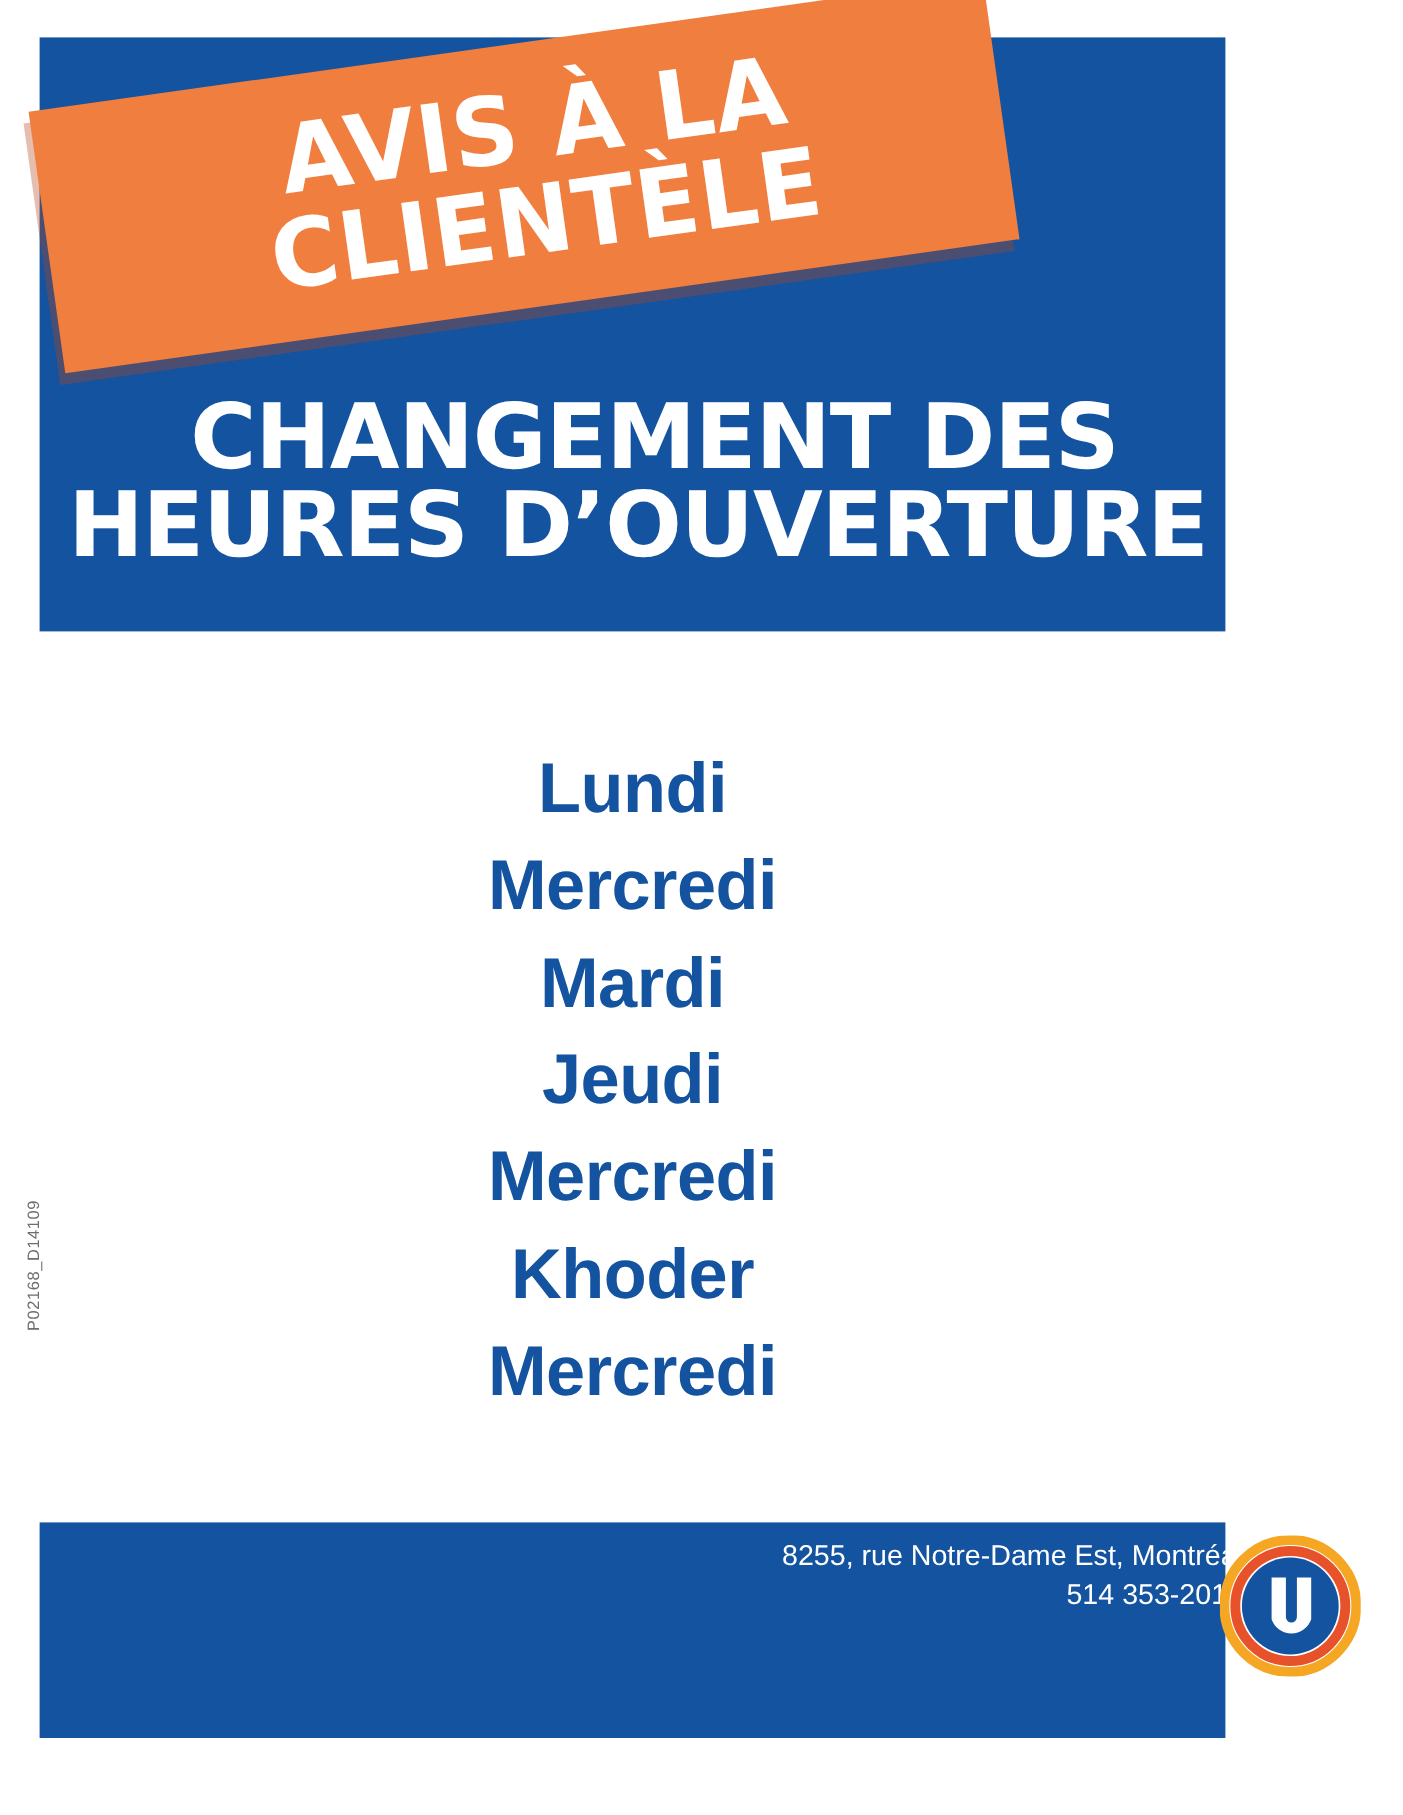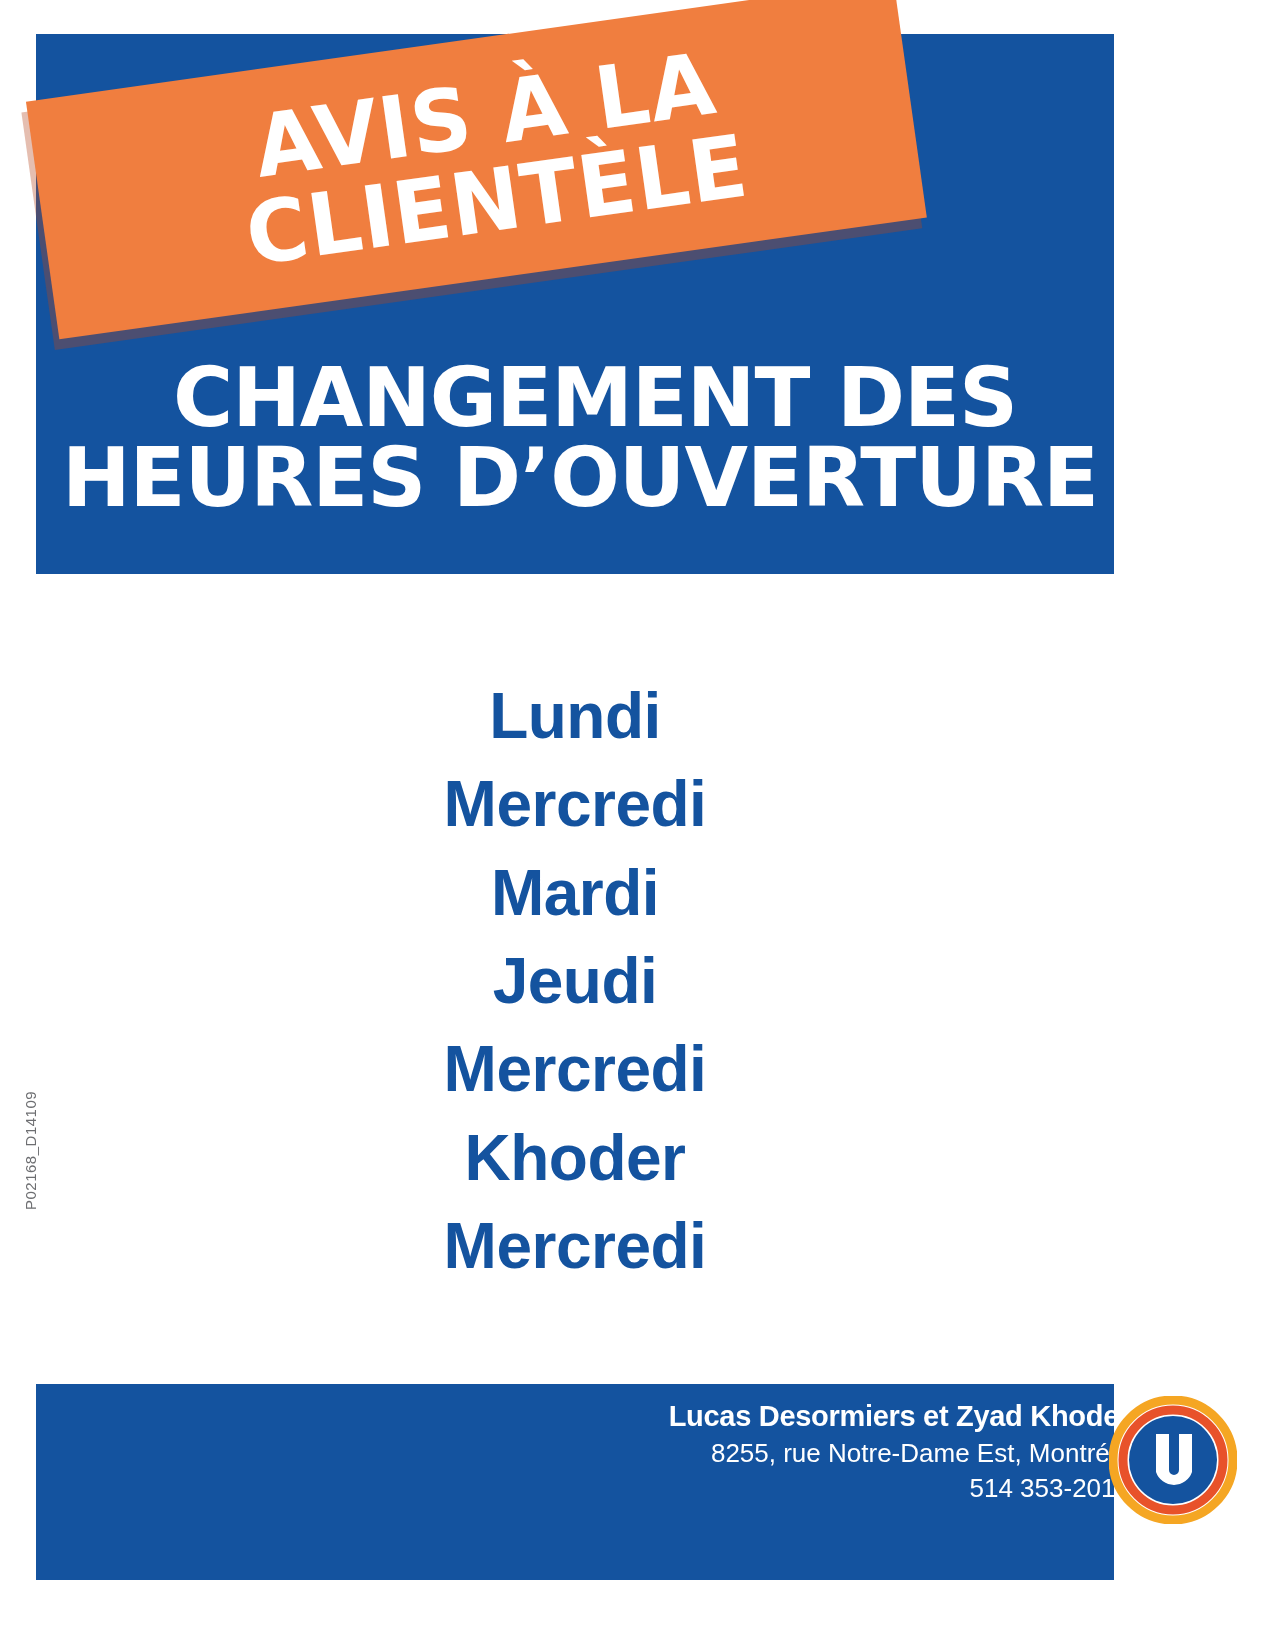--- a/index.html
+++ b/index.html
@@ -191,21 +191,20 @@
     <div class="day">Mercredi</div>
     <div class="day">Khoder</div>
     <div class="day">Mercredi</div>
   </div>
 
   <div class="side-code">P02168_D14109</div>
 
   <div class="footer-band"></div>
 
   <div class="footer-text">
-    <div class="footer-name">Lucas Desormiers et Zyad Khoder</div>
     <div class="footer-address">8255, rue Notre-Dame Est, Montréal</div>
     <div class="footer-phone">514 353-2010</div>
   </div>
 
   <div class="logo">
     <svg width="128" height="128" viewBox="0 0 128 128" aria-hidden="true">
       <circle cx="64" cy="64" r="62" fill="#ffffff"></circle>
       <circle cx="64" cy="64" r="60" fill="none" stroke="#f5a623" stroke-width="9"></circle>
       <circle cx="64" cy="64" r="50" fill="none" stroke="#e8522a" stroke-width="9"></circle>
       <circle cx="64" cy="64" r="44" fill="#14539f"></circle>

